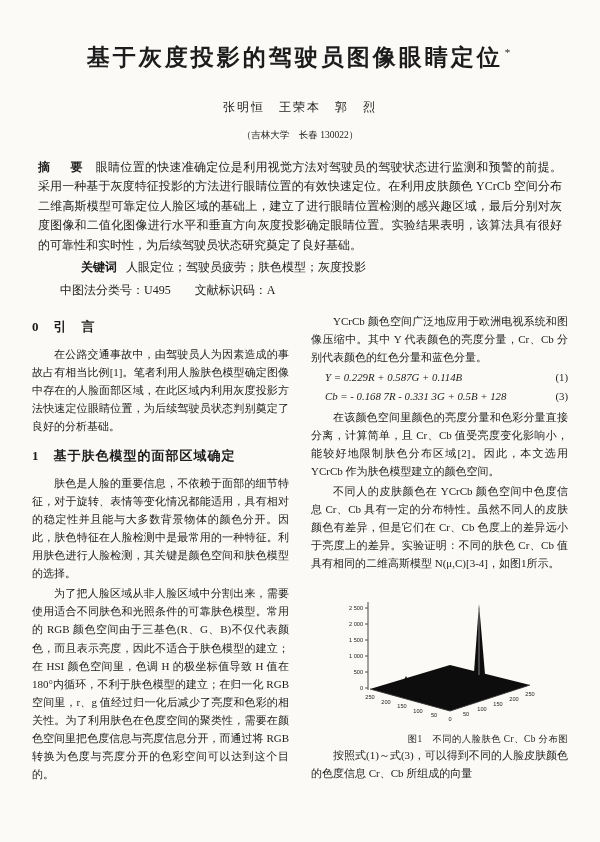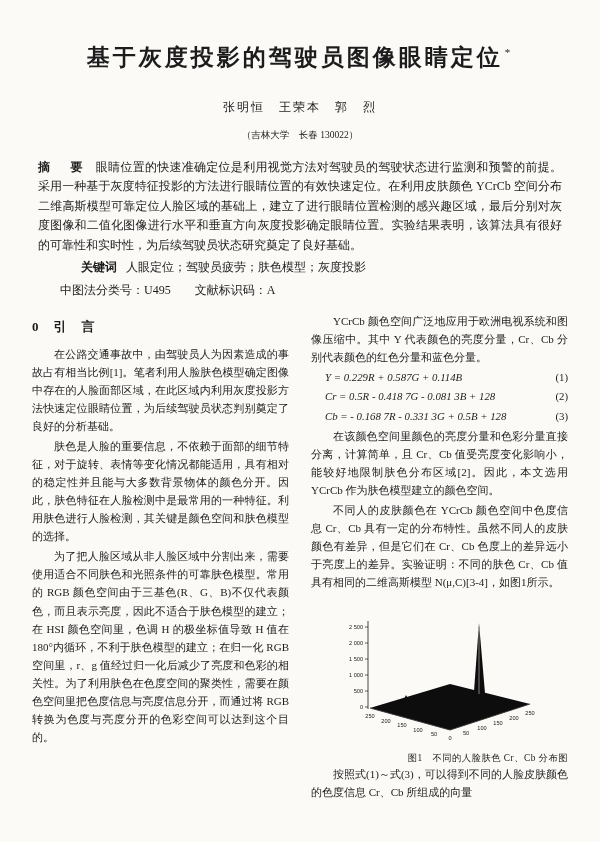--- a/index.html
+++ b/index.html
@@ -58,34 +58,31 @@
     <p><span class="lead-label">摘　要</span><span>眼睛位置的快速准确定位是利用视觉方法对驾驶员的驾驶状态进行监测和预警的前提。采用一种基于灰度特征投影的方法进行眼睛位置的有效快速定位。在利用皮肤颜色 YCrCb 空间分布二维高斯模型可靠定位人脸区域的基础上，建立了进行眼睛位置检测的感兴趣区域，最后分别对灰度图像和二值化图像进行水平和垂直方向灰度投影确定眼睛位置。实验结果表明，该算法具有很好的可靠性和实时性，为后续驾驶员状态研究奠定了良好基础。</span></p>
     <p class="keywords"><span class="kw-label">关键词</span><span>人眼定位；驾驶员疲劳；肤色模型；灰度投影</span></p>
     <p class="clc">中图法分类号：U495　　文献标识码：A</p>
   </div>
 
   <div class="columns">
 
     <div class="col">
       <h2 class="sec-heading first">0　引　言</h2>
       <p class="body">在公路交通事故中，由驾驶员人为因素造成的事故占有相当比例[1]。笔者利用人脸肤色模型确定图像中存在的人脸面部区域，在此区域内利用灰度投影方法快速定位眼睛位置，为后续驾驶员状态判别奠定了良好的分析基础。</p>
+      <h2 class="sec-heading">1　基于肤色模型的面部区域确定</h2>
       <p class="body">肤色是人脸的重要信息，不依赖于面部的细节特征，对于旋转、表情等变化情况都能适用，具有相对的稳定性并且能与大多数背景物体的颜色分开。因此，肤色特征在人脸检测中是最常用的一种特征。利用肤色进行人脸检测，其关键是颜色空间和肤色模型的选择。</p>
       <p class="body">为了把人脸区域从非人脸区域中分割出来，需要使用适合不同肤色和光照条件的可靠肤色模型。常用的 RGB 颜色空间由于三基色(R、G、B)不仅代表颜色，而且表示亮度，因此不适合于肤色模型的建立；在 HSI 颜色空间里，色调 H 的极坐标值导致 H 值在 180°内循环，不利于肤色模型的建立；在归一化 RGB 空间里，r、g 值经过归一化后减少了亮度和色彩的相关性。为了利用肤色在色度空间的聚类性，需要在颜色空间里把色度信息与亮度信息分开，而通过将 RGB 转换为色度与亮度分开的色彩空间可以达到这个目的。</p>
     </div>
 
     <div class="col">
       <p class="body">YCrCb 颜色空间广泛地应用于欧洲电视系统和图像压缩中。其中 Y 代表颜色的亮度分量，Cr、Cb 分别代表颜色的红色分量和蓝色分量。</p>
 
       <div class="equation">
         <span class="eq-body">Y = 0.229R + 0.587G + 0.114B</span>
         <span class="eq-num">(1)</span>
-      </div>
-      <div class="equation">
-        <span class="eq-body">Cr = 0.5R - 0.418 7G - 0.081 3B + 128</span>
-        <span class="eq-num">(2)</span>
       </div>
       <div class="equation">
         <span class="eq-body">Cb = - 0.168 7R - 0.331 3G + 0.5B + 128</span>
         <span class="eq-num">(3)</span>
       </div>
 
       <p class="body">在该颜色空间里颜色的亮度分量和色彩分量直接分离，计算简单，且 Cr、Cb 值受亮度变化影响小，能较好地限制肤色分布区域[2]。因此，本文选用 YCrCb 作为肤色模型建立的颜色空间。</p>
       <p class="body">不同人的皮肤颜色在 YCrCb 颜色空间中色度信息 Cr、Cb 具有一定的分布特性。虽然不同人的皮肤颜色有差异，但是它们在 Cr、Cb 色度上的差异远小于亮度上的差异。实验证明：不同的肤色 Cr、Cb 值具有相同的二维高斯模型 N(μ,C)[3-4]，如图1所示。</p>
 
       <figure>

